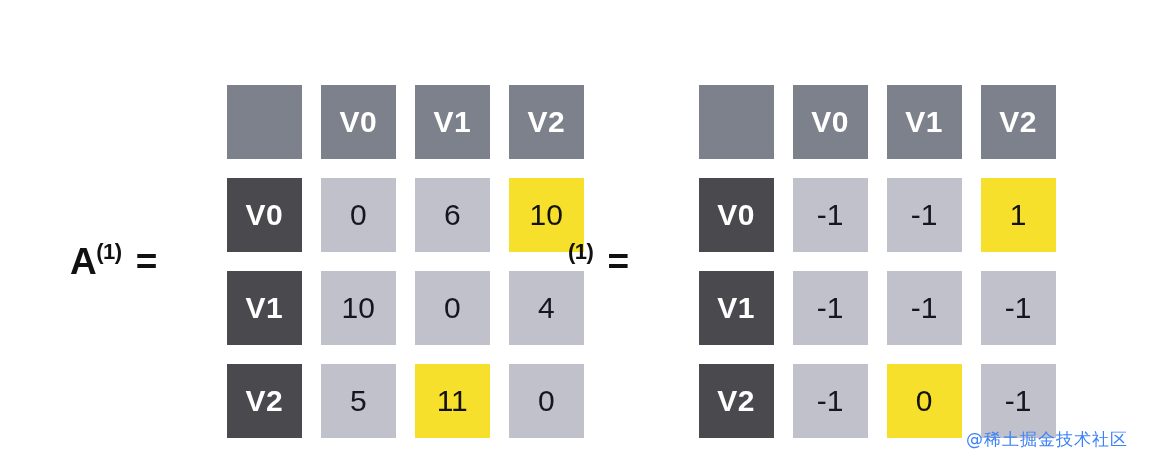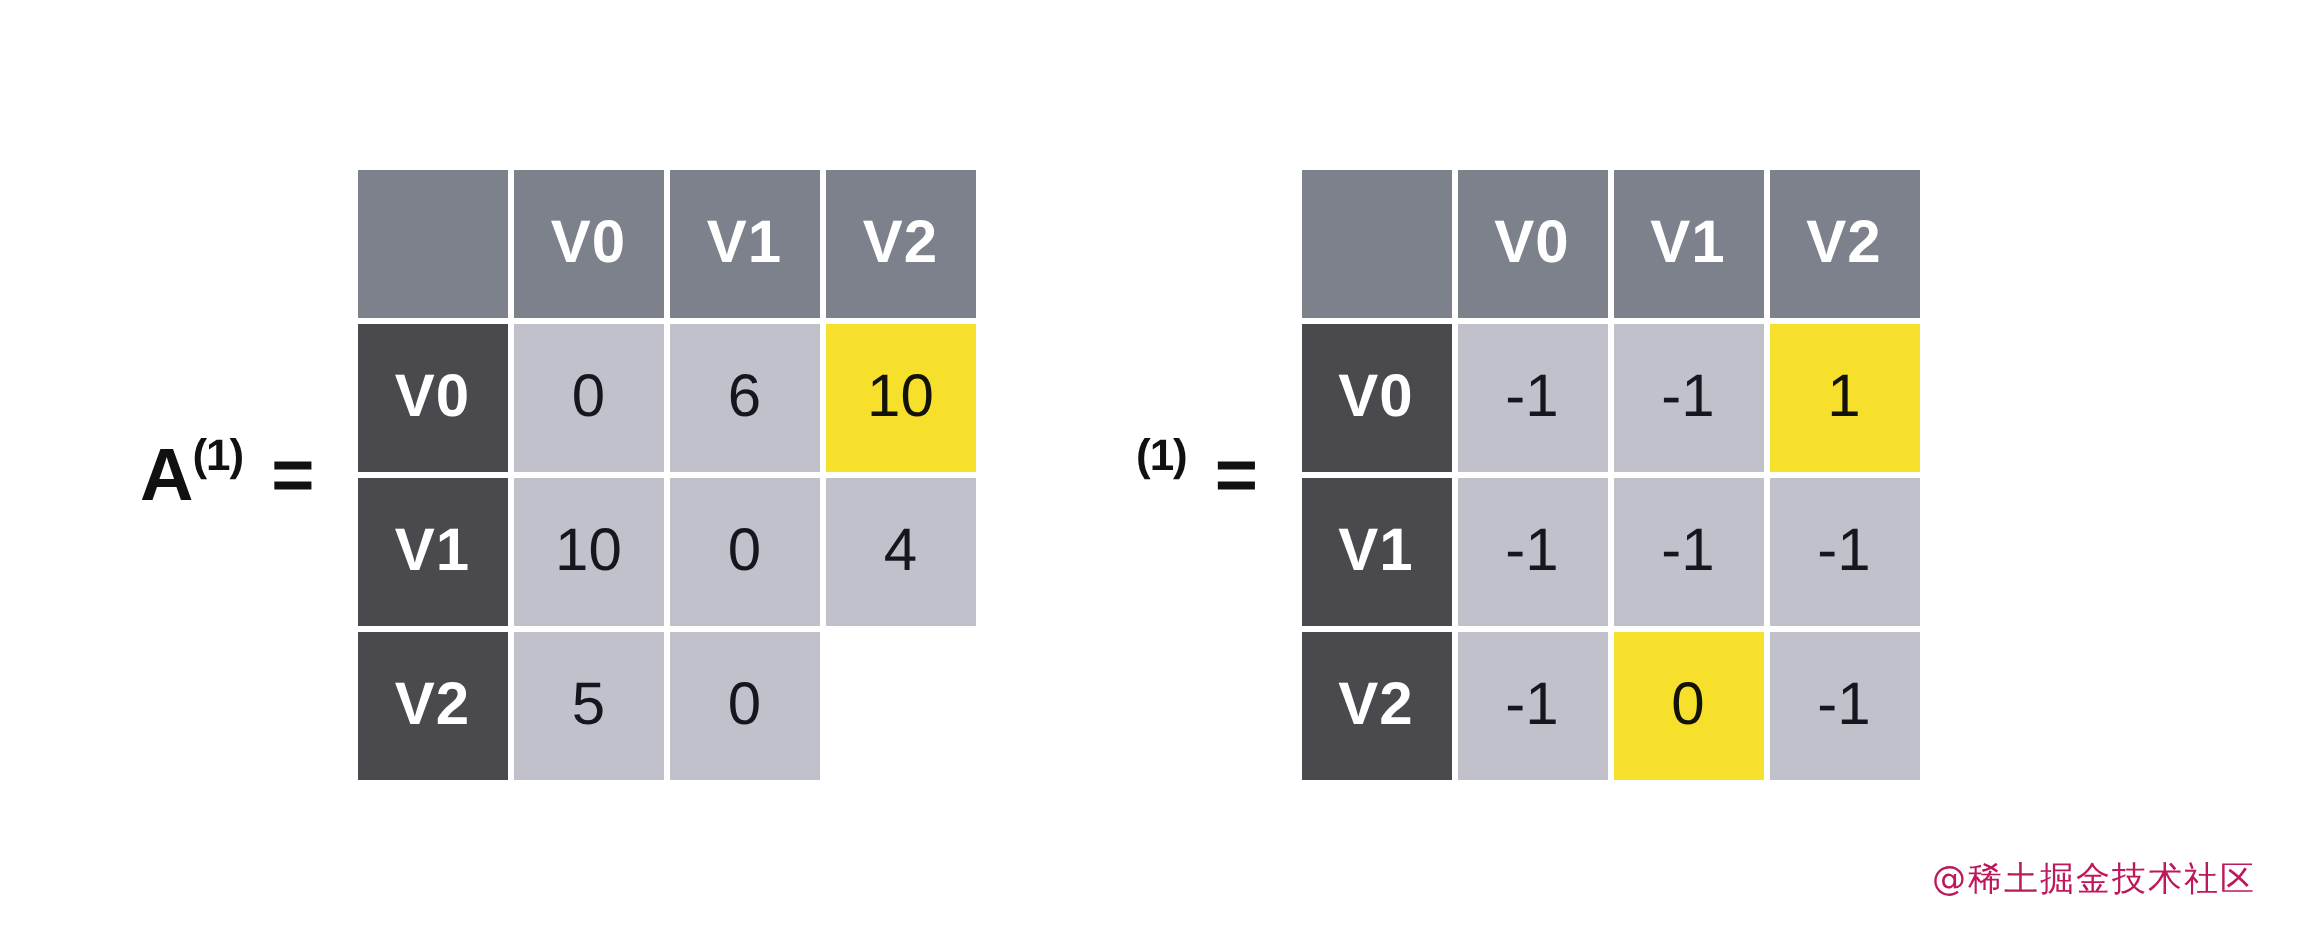--- a/index.html
+++ b/index.html
@@ -59,22 +59,23 @@
     height: 298px;
     display: flex;
     align-items: center;
   }
 
   
   .matrix-grid {
     display: grid;
     grid-template-columns: 75px 75px 75px 75px;
     grid-template-rows: 74px 74px 74px 74px;
-    gap: 3px;
+    gap: 19px;
     background: #ffffff;
+    margin-left: 48px;
   }
 
   .cell {
     display: flex;
     align-items: center;
     justify-content: center;
     font-size: 29px;
     line-height: 1;
     box-sizing: border-box;
   }
@@ -105,21 +106,21 @@
   .cell.value.hl {
     background: #f6e02b;
     color: #121208;
   }
 
   
   .watermark {
     position: absolute;
     right: 28px;
     bottom: 18px;
-    color: #be185d;
+    color: #3b82f6;
     font-size: 17px;
     letter-spacing: 1px;
     white-space: nowrap;
     font-family: "DejaVu Sans", sans-serif;
   }
 </style>
 </head>
 <body>
 
 <div class="canvas">
@@ -143,20 +144,21 @@
       <div class="cell value">6</div>
       <div class="cell value hl">10</div>
 
       <div class="cell row-head">V1</div>
       <div class="cell value">10</div>
       <div class="cell value">0</div>
       <div class="cell value">4</div>
 
       <div class="cell row-head">V2</div>
       <div class="cell value">5</div>
+      <div class="cell value hl">11</div>
       <div class="cell value">0</div>
     </div>
   </div>
 
   <div class="matrix-block" id="block-path">
     <div class="label-wrap">
       <div class="matrix-label">
           <span class="sup">(1)</span>
           <span class="eq">=</span>
       </div>

